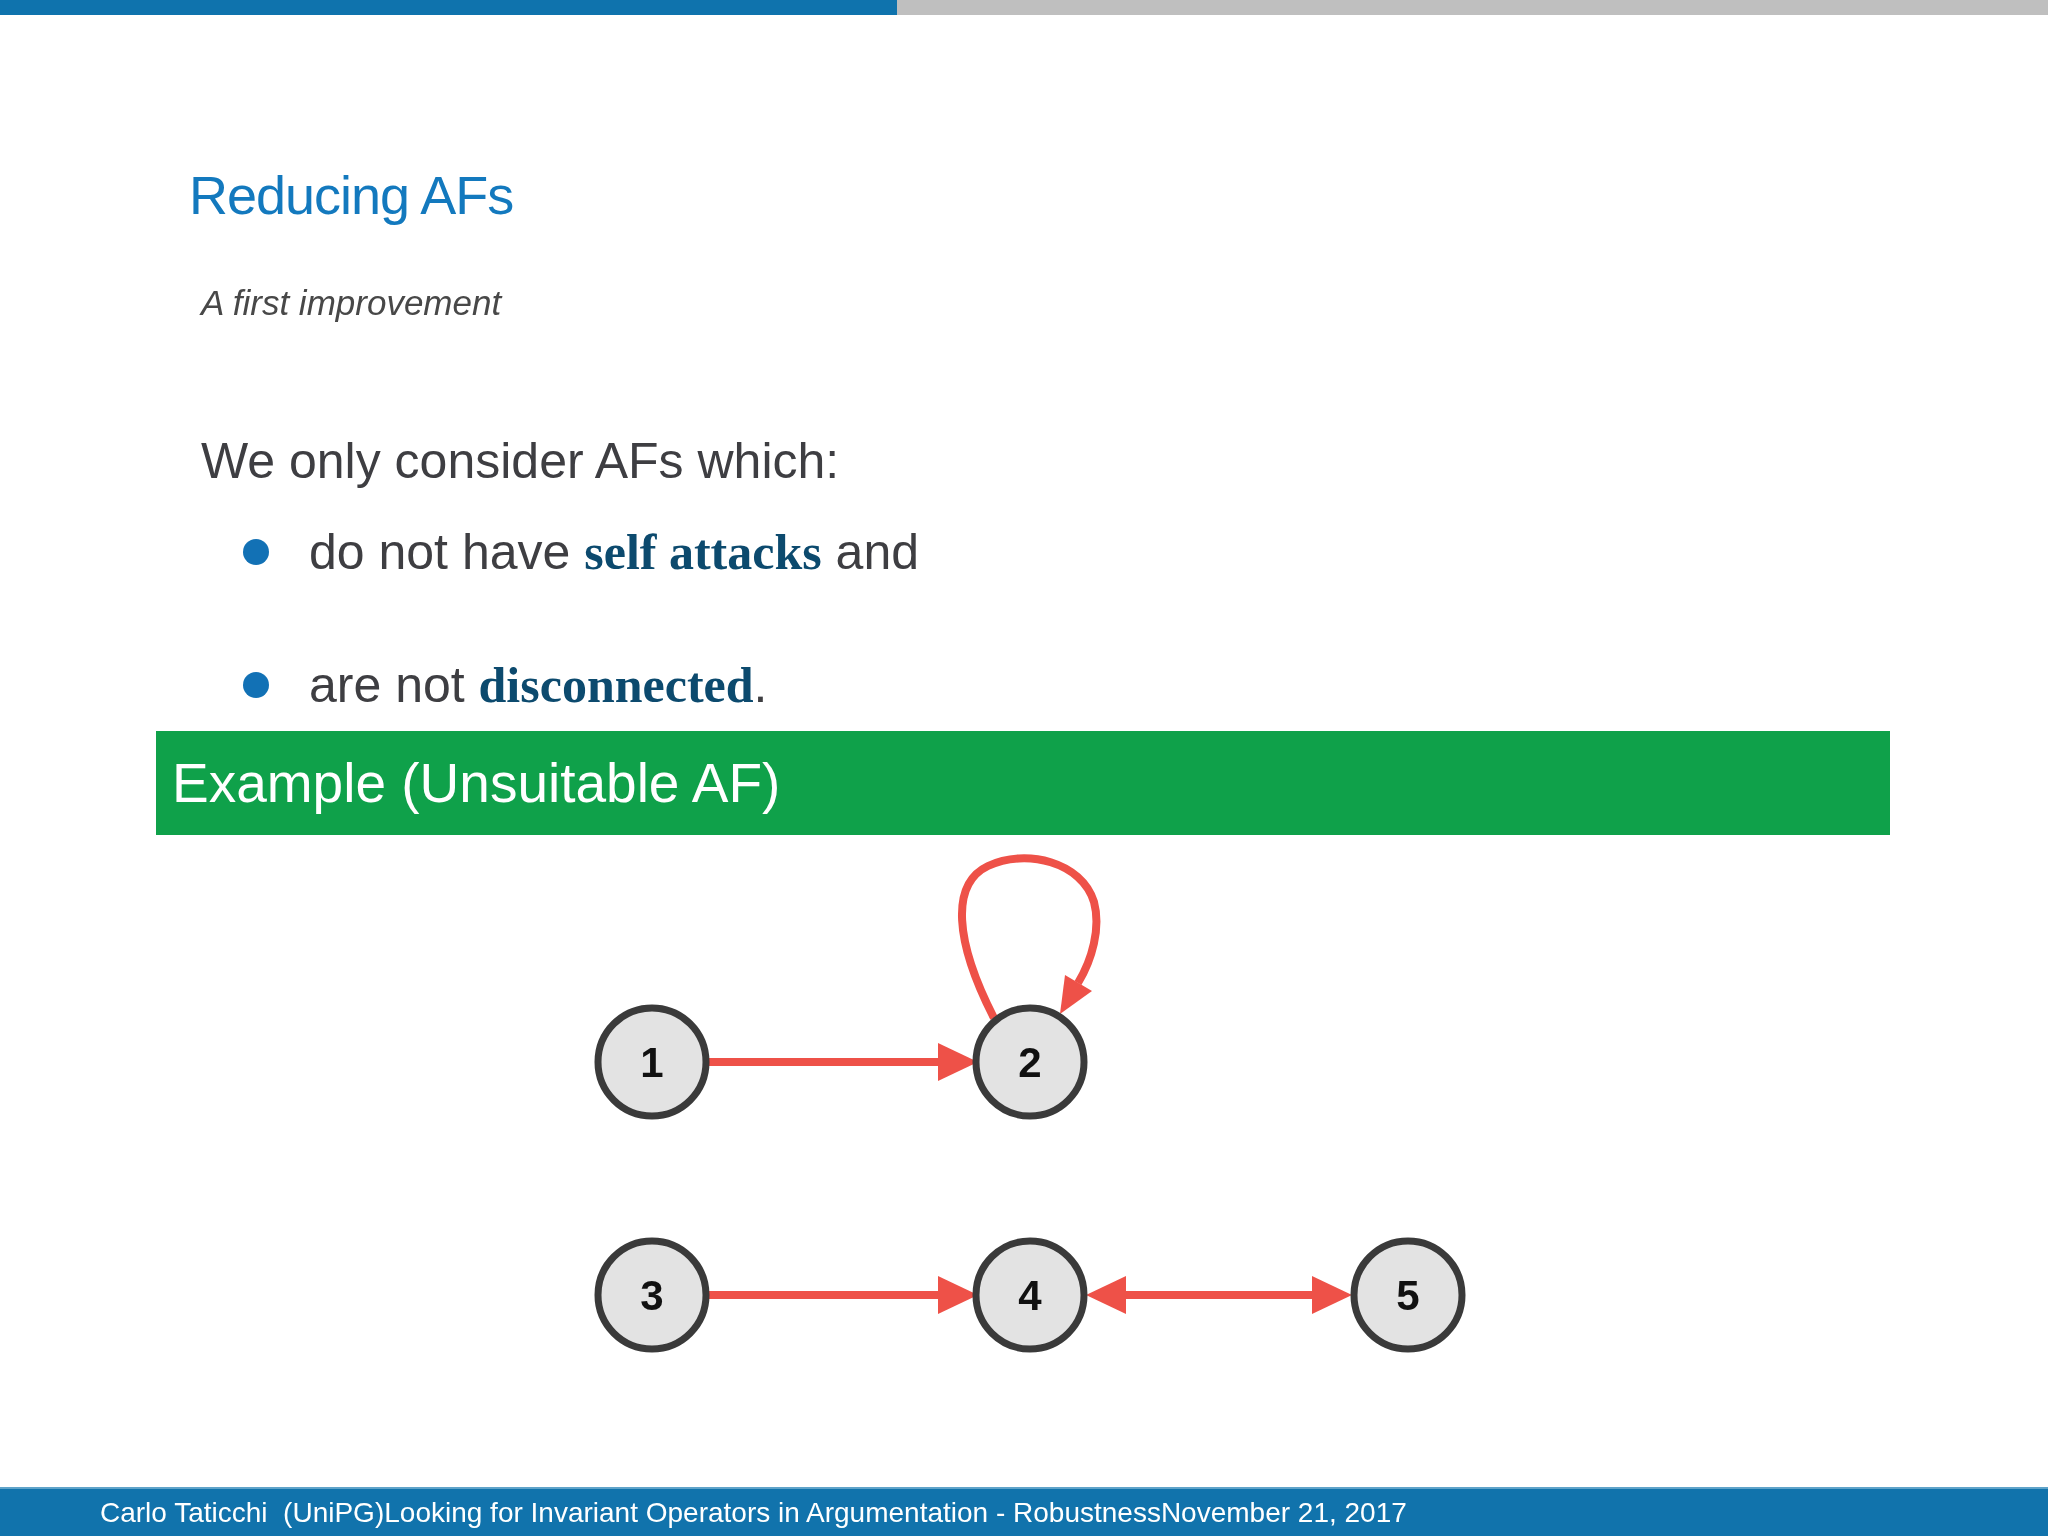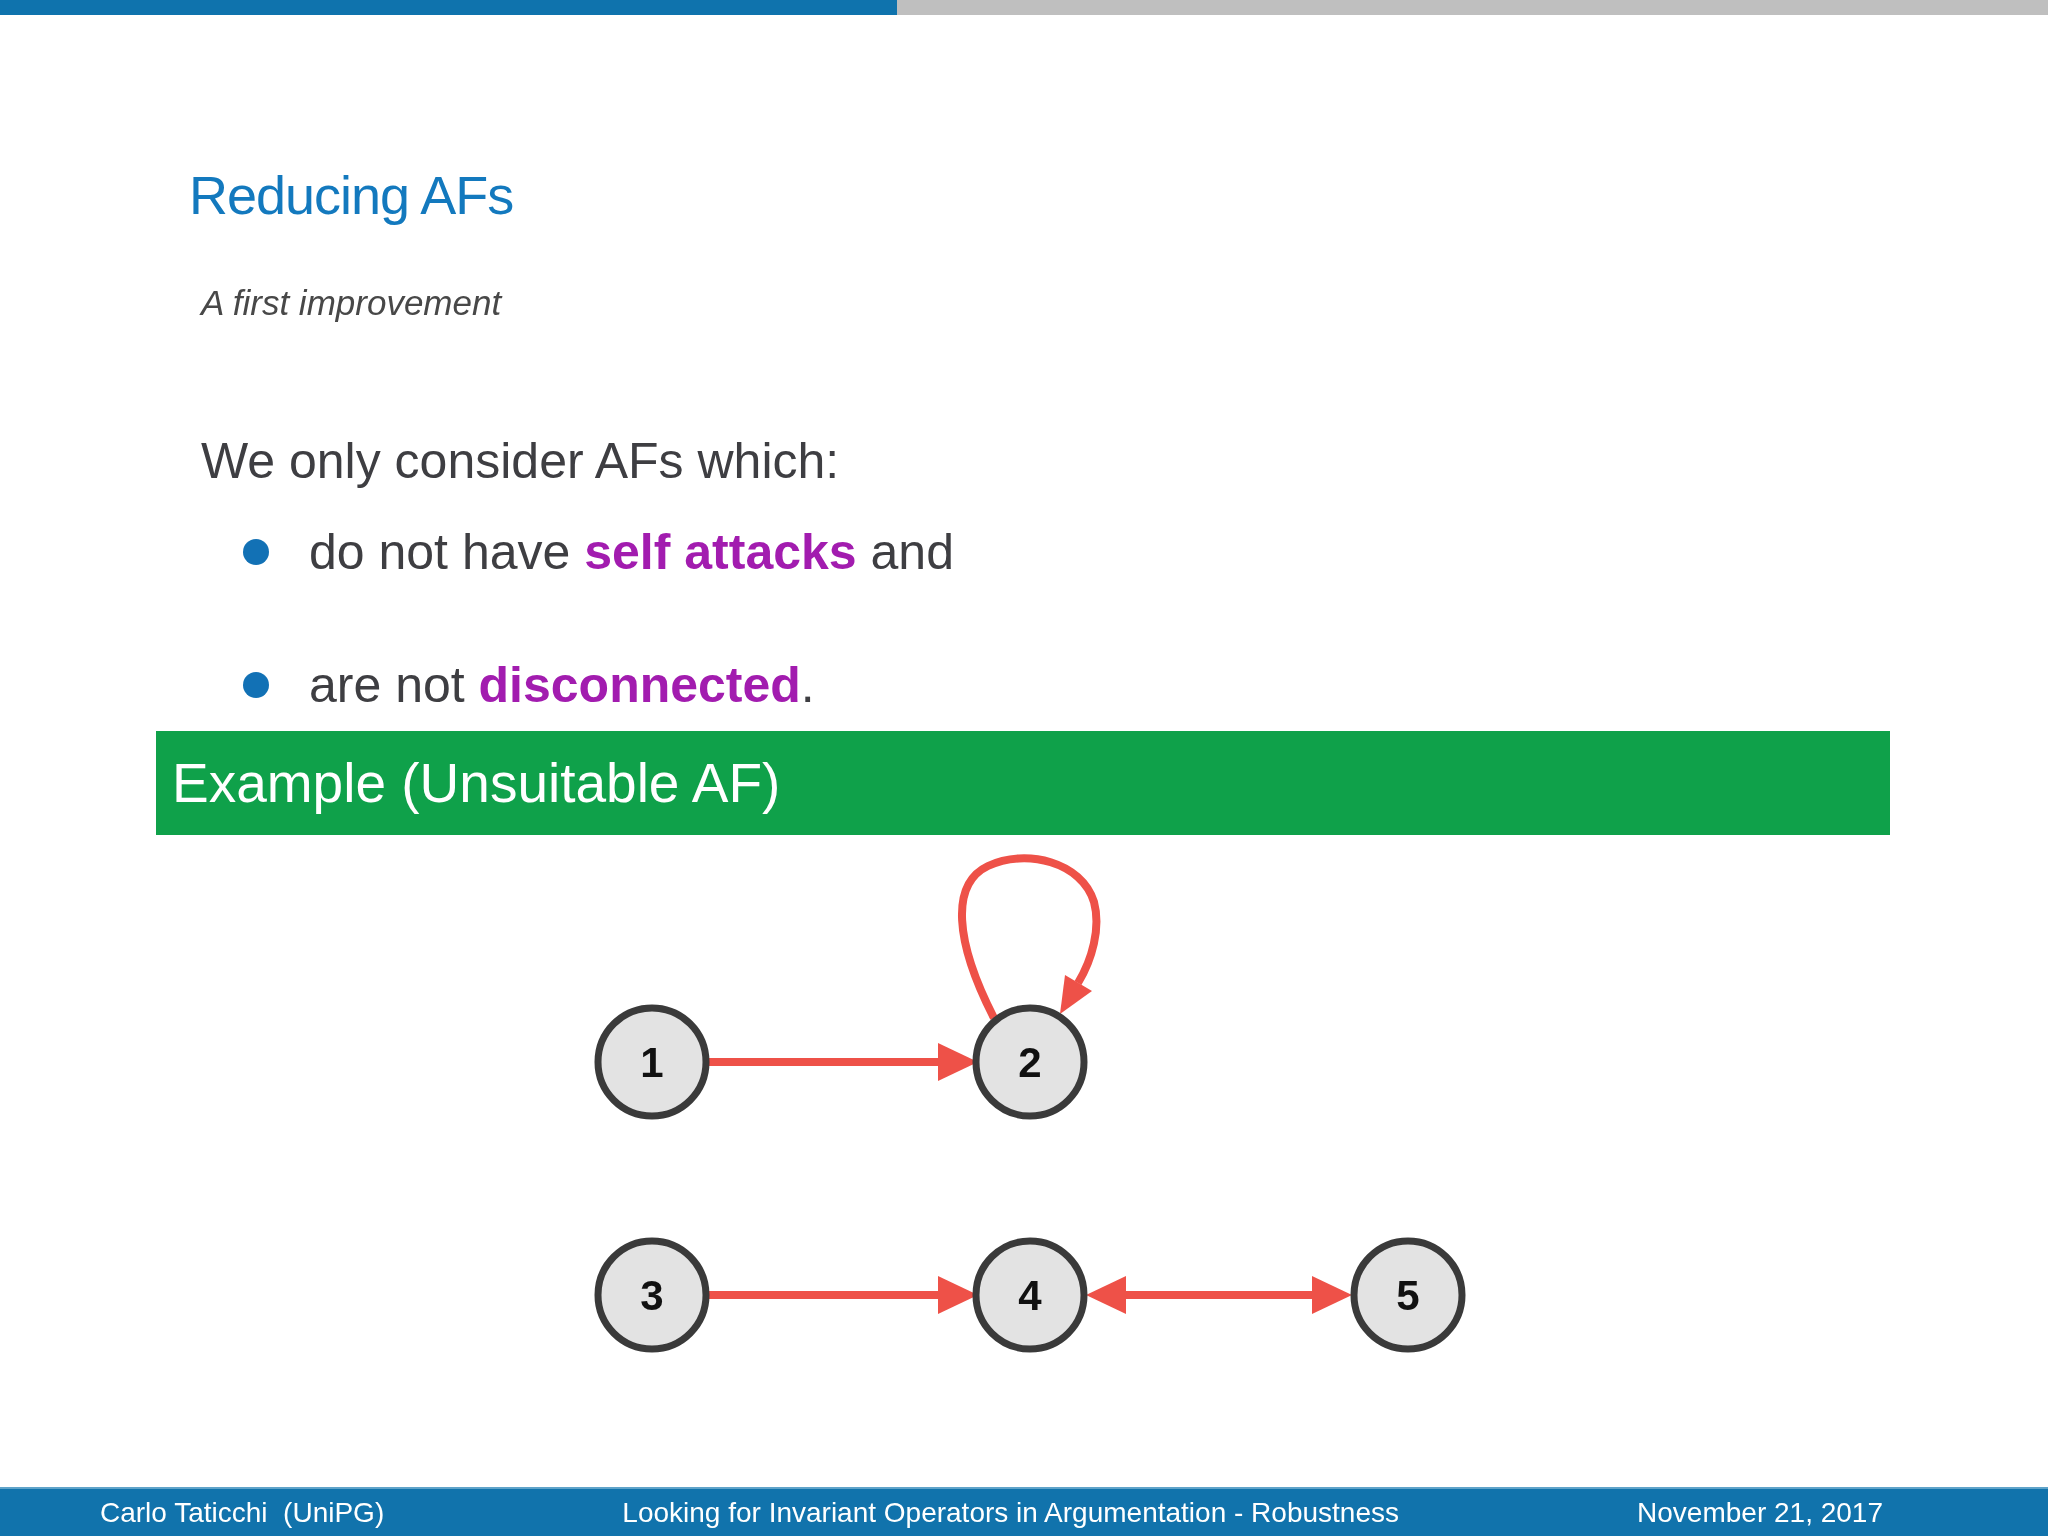--- a/index.html
+++ b/index.html
@@ -32,21 +32,21 @@
     font-size:50px;color:#3e3e42;line-height:1.2;
   }
   .bullet-row{
     position:absolute;left:243px;display:flex;align-items:center;
     font-size:50px;color:#3e3e42;line-height:1.2;
   }
   .bullet-row .dot{
     width:26px;height:26px;border-radius:50%;background:#1271b5;
     margin-right:40px;flex:0 0 auto;
   }
-  .bullet-row b{font-weight:700;color:#a21caf;}
+  .bullet-row b{font-weight:700;color:#0c4a6e;font-family:Liberation Serif, serif;}
   .bullet-row-1{top:522px;}
   .bullet-row-2{top:655px;}
 
   
   .banner{
     position:absolute;left:156px;top:731px;width:1734px;height:104px;
     background:#0fa14a;display:flex;align-items:center;
     box-sizing:border-box;padding-left:16px;
   }
   .banner span{font-size:55px;color:#ffffff;font-weight:400;}
@@ -58,21 +58,21 @@
   .node{fill:#e3e3e3;stroke:#3a3a3a;stroke-width:7;}
   .node-label{
     font-family:"Liberation Sans","DejaVu Sans",sans-serif;
     font-size:42px;font-weight:700;fill:#111111;text-anchor:middle;
   }
 
   
   .footer{
     position:absolute;left:0;top:1487px;width:2048px;height:49px;
     background:#1173ac;border-top:2px solid #5fa3c9;box-sizing:border-box;
-    display:flex;align-items:center;justify-content:space-between;
+    display:flex;align-items:center;
     padding:0 165px 0 100px;
   }
   .footer span{font-size:28px;color:#ffffff;white-space:pre;}
 </style>
 </head>
 <body>
 
 <div class="slide">
 
   <div class="topbar">

